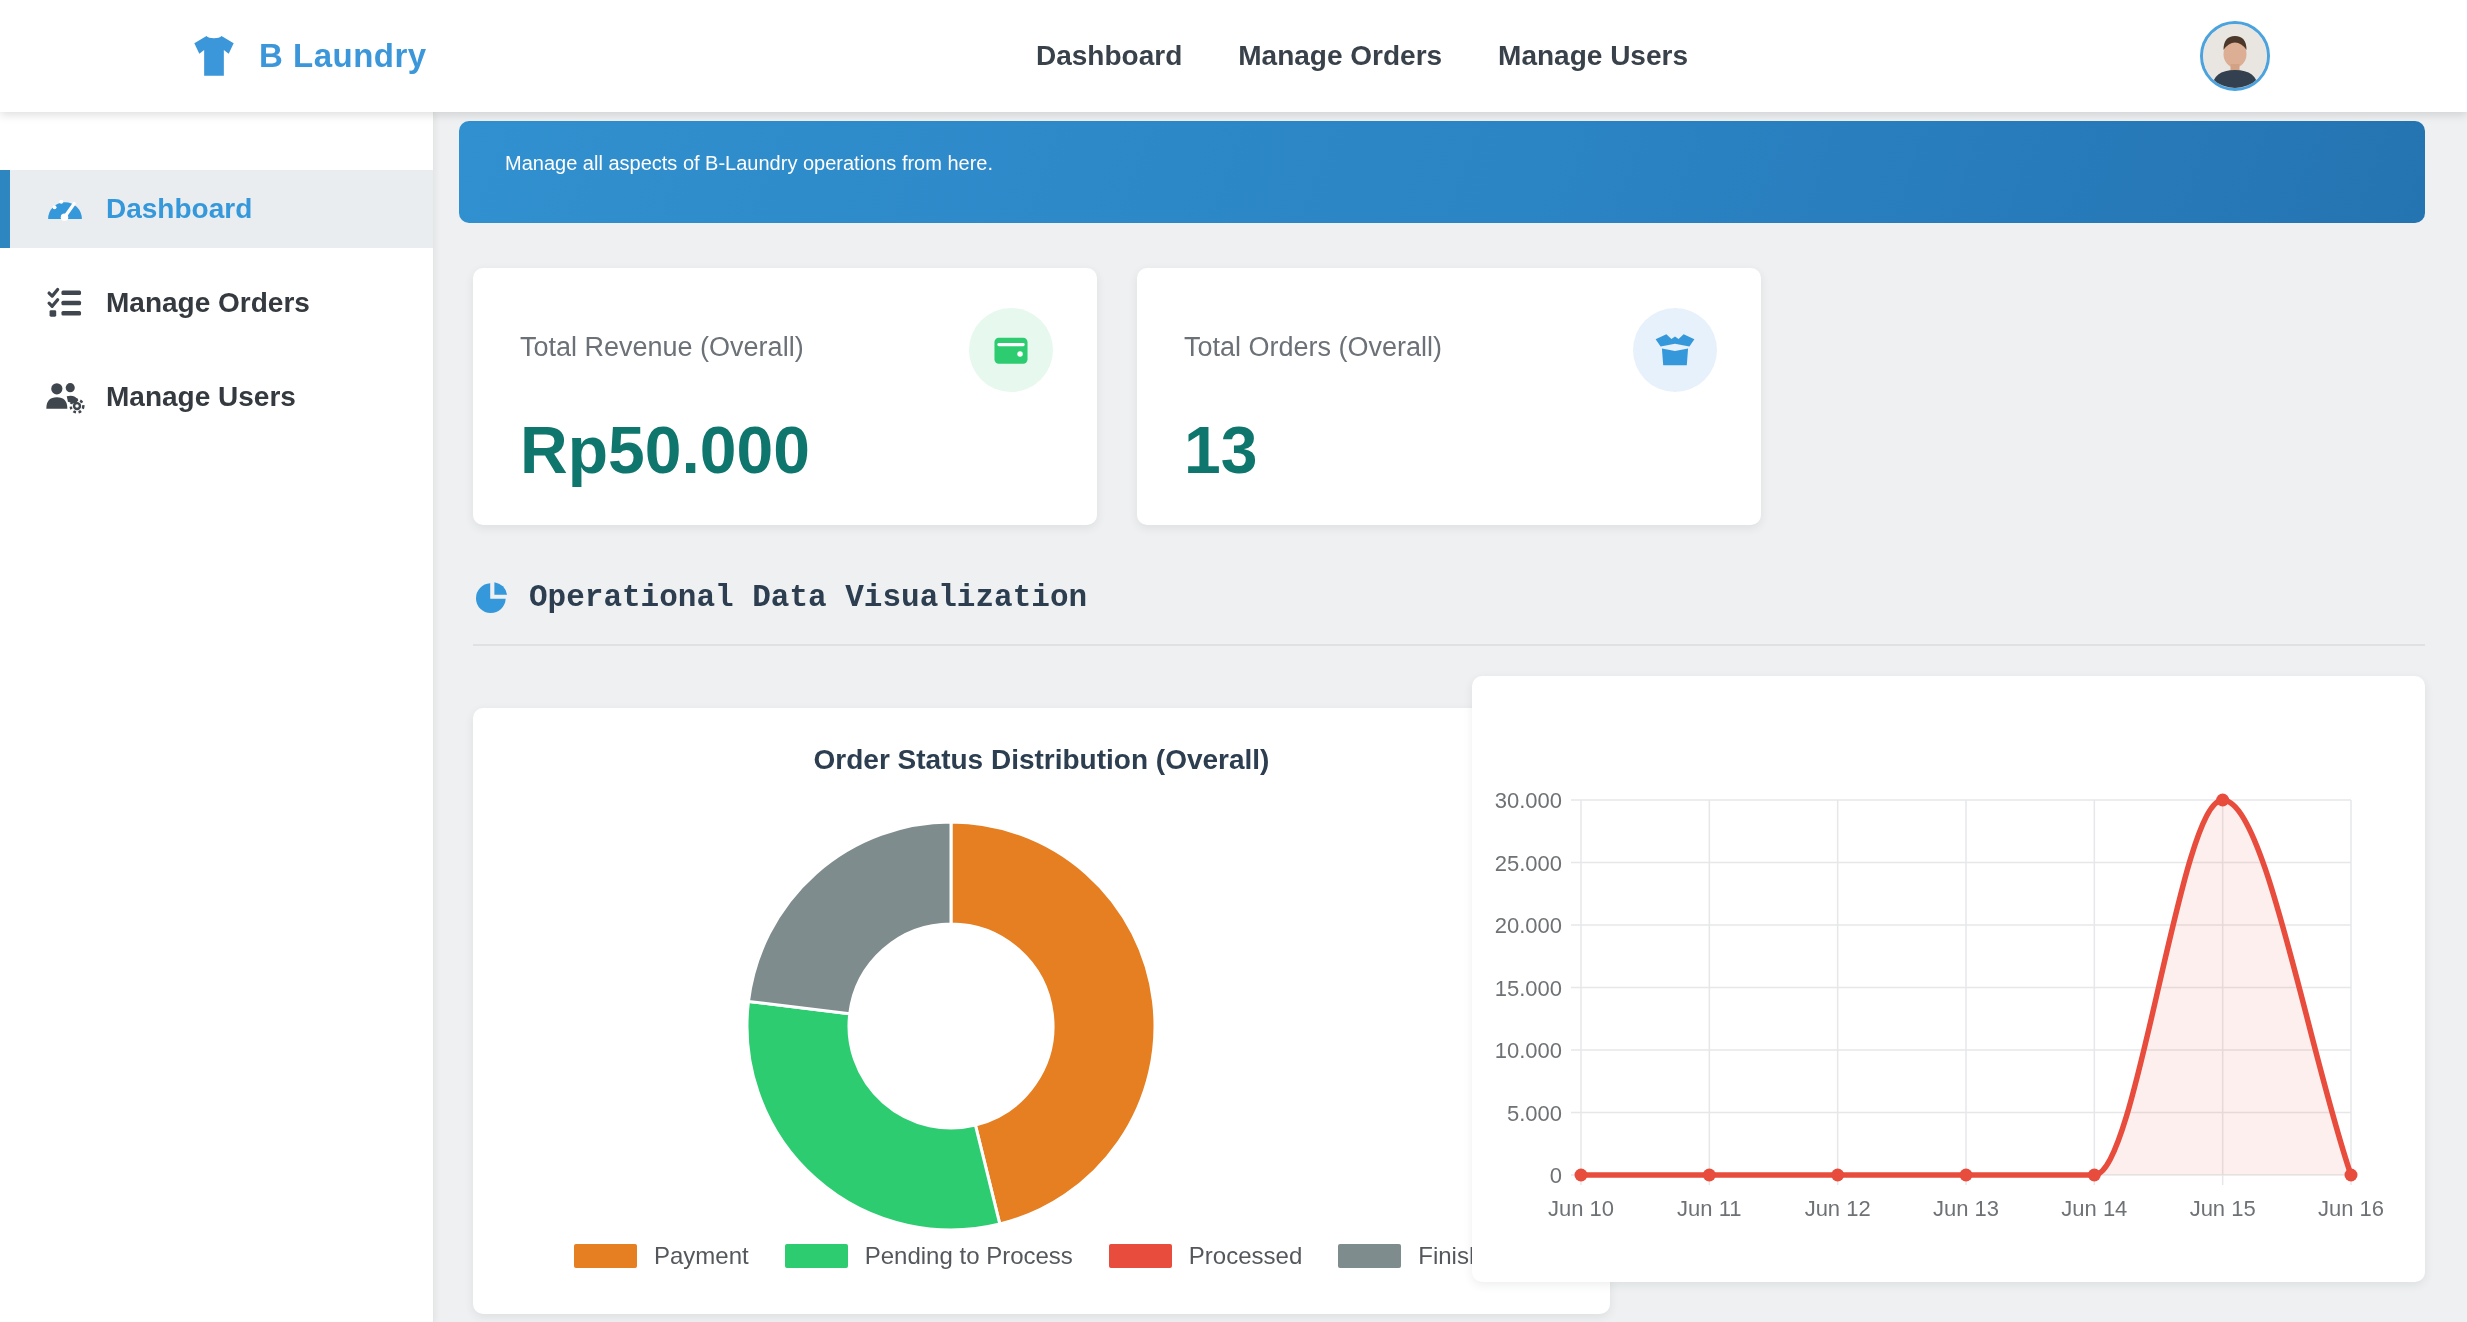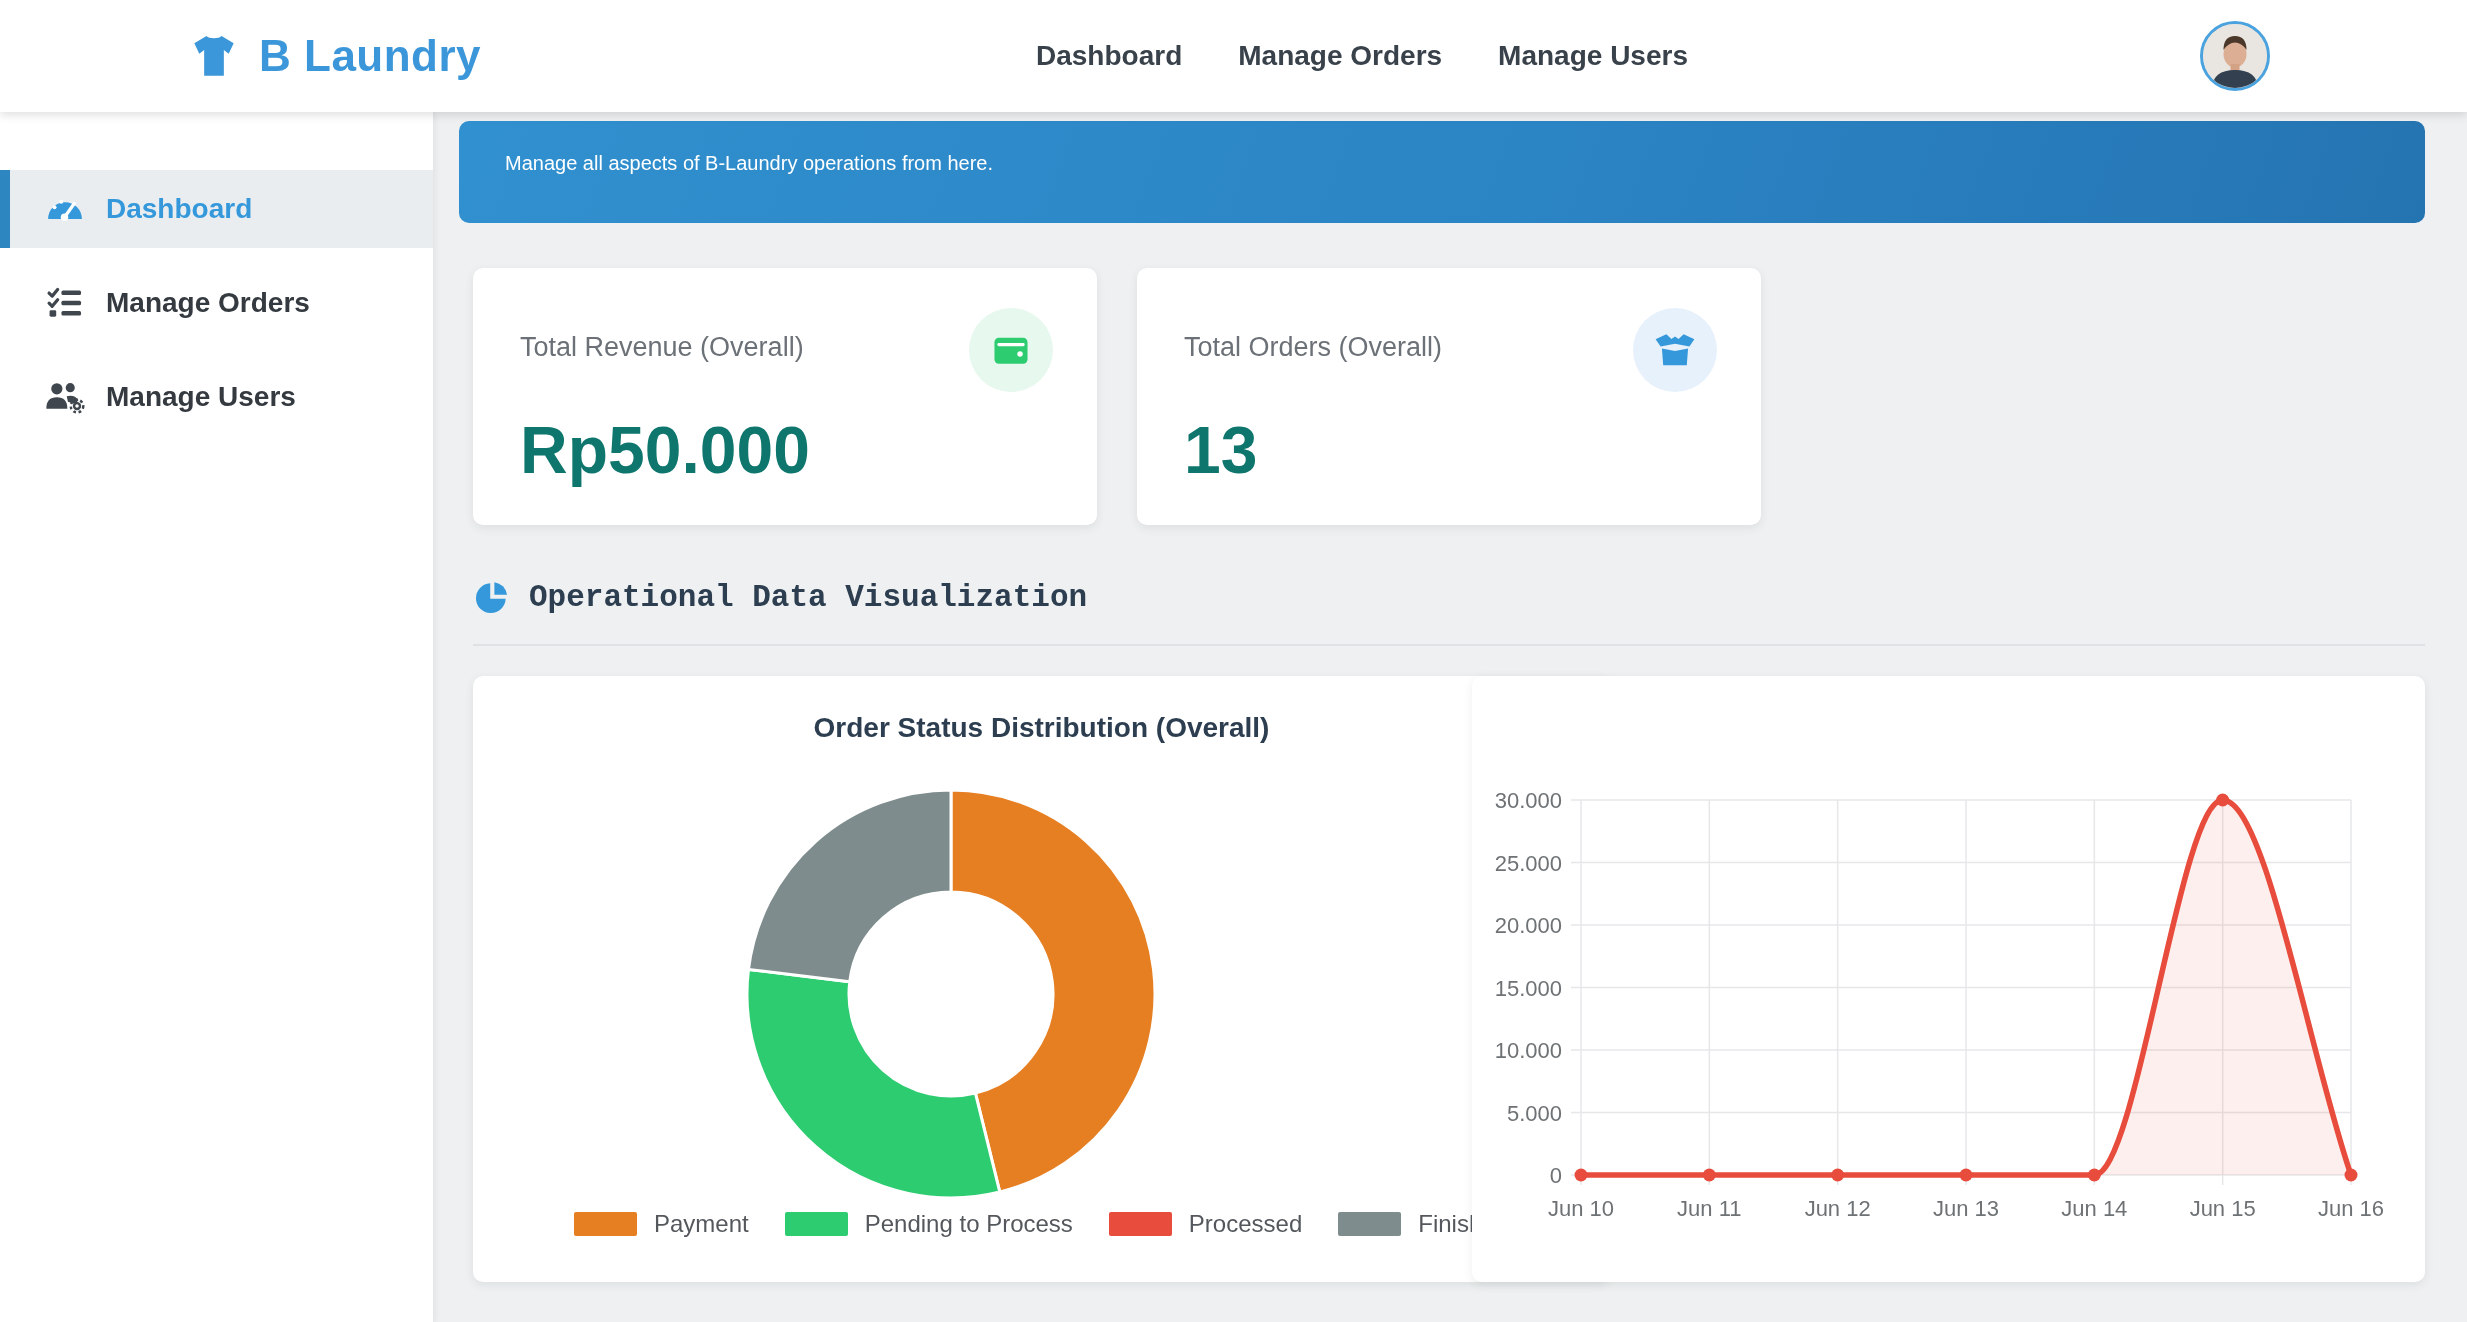--- a/index.html
+++ b/index.html
@@ -7,21 +7,21 @@
   body {
     width:2467px; height:1322px; position:relative; overflow:hidden;
     background:#eef0f1; font-family:"Liberation Sans", sans-serif;
   }
 
   
   .navbar { position:absolute; top:0; left:0; width:2467px; height:112px;
     background:#ffffff; box-shadow:0 3px 9px rgba(0,0,0,.13); z-index:30; }
   .brand { position:absolute; left:186px; top:0; height:112px;
     display:flex; align-items:center; gap:17px; cursor:pointer; }
-  .brand-text { font-size:44px; font-weight:bold; color:#3b97d9; letter-spacing:.5px; }
+  .brand-text { font-size:33px; font-weight:bold; color:#3b97d9; letter-spacing:.5px; }
   .nav-links { position:absolute; left:1036px; top:0; height:112px;
     display:flex; align-items:center; gap:56px; }
   .nav-link { font-size:28px; font-weight:600; color:#39424b; cursor:pointer; }
   .avatar { position:absolute; left:2200px; top:21px; width:70px; height:70px;
     border-radius:50%; border:3px solid #4aa3de; overflow:hidden; background:#e9e5e0; cursor:pointer; }
 
   
   .sidebar { position:absolute; top:112px; left:0; width:434px; height:1210px;
     background:#ffffff; border-right:1px solid #e4e6e8;
     box-shadow:2px 0 6px rgba(0,0,0,.05); z-index:20; padding-top:58px; }
@@ -46,21 +46,21 @@
   .stat-value { position:absolute; left:47px; top:144px; font-size:66px; font-weight:bold; color:#0f766e; }
   .stat-iconwrap { position:absolute; right:44px; top:40px; width:84px; height:84px;
     border-radius:50%; display:flex; align-items:center; justify-content:center; }
 
   .section-head { position:absolute; left:38px; top:466px; display:flex; align-items:center; gap:18px; }
   .section-title { font-size:31px; font-weight:bold; color:#2c3e50;font-family:Liberation Mono, monospace; }
   .rule { position:absolute; left:38px; top:532px; width:1952px; height:0; border-top:2px solid #dfe2e4; }
 
   .chart-card { position:absolute; top:564px; height:606px; background:#ffffff;
     border-radius:10px; box-shadow:0 3px 10px rgba(60,64,67,.09); }
-  #donut-card { left:38px; width:1137px; }
+  #donut-card { left:38px; width:1137px;margin-top:32px; }
   #line-card  { left:1037px; width:953px; }
   .chart-title { position:absolute; top:36px; left:0; width:100%; text-align:center;
     font-size:28px; font-weight:bold; color:#2c3e50; }
   .chart-svg { position:absolute; left:0; top:0; }
 
   .legend { position:absolute; left:0; bottom:44px; width:100%;
     display:flex; justify-content:center; align-items:center; gap:36px; }
   .legend-item { display:flex; align-items:center; gap:17px; cursor:pointer; }
   .legend-swatch { width:63px; height:24px; border-radius:2px; }
   .legend-label { font-size:24px; color:#54585c; }

